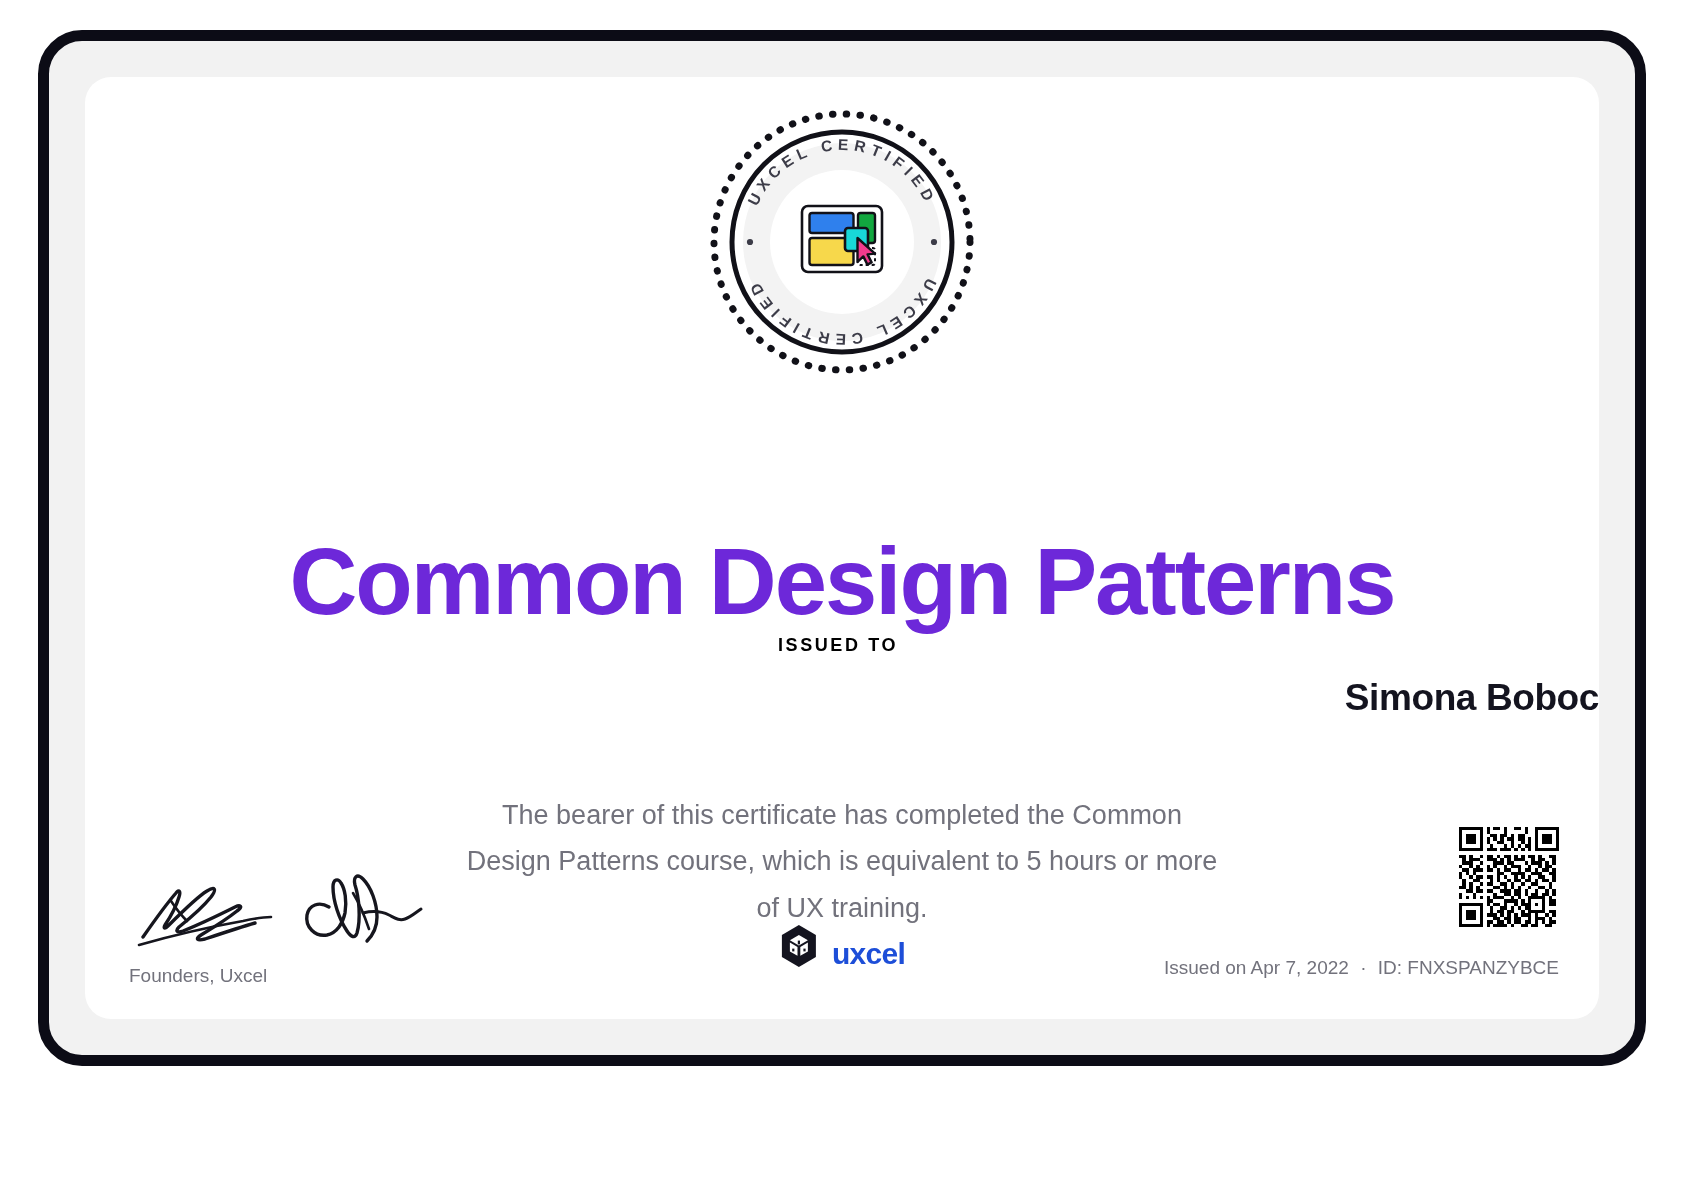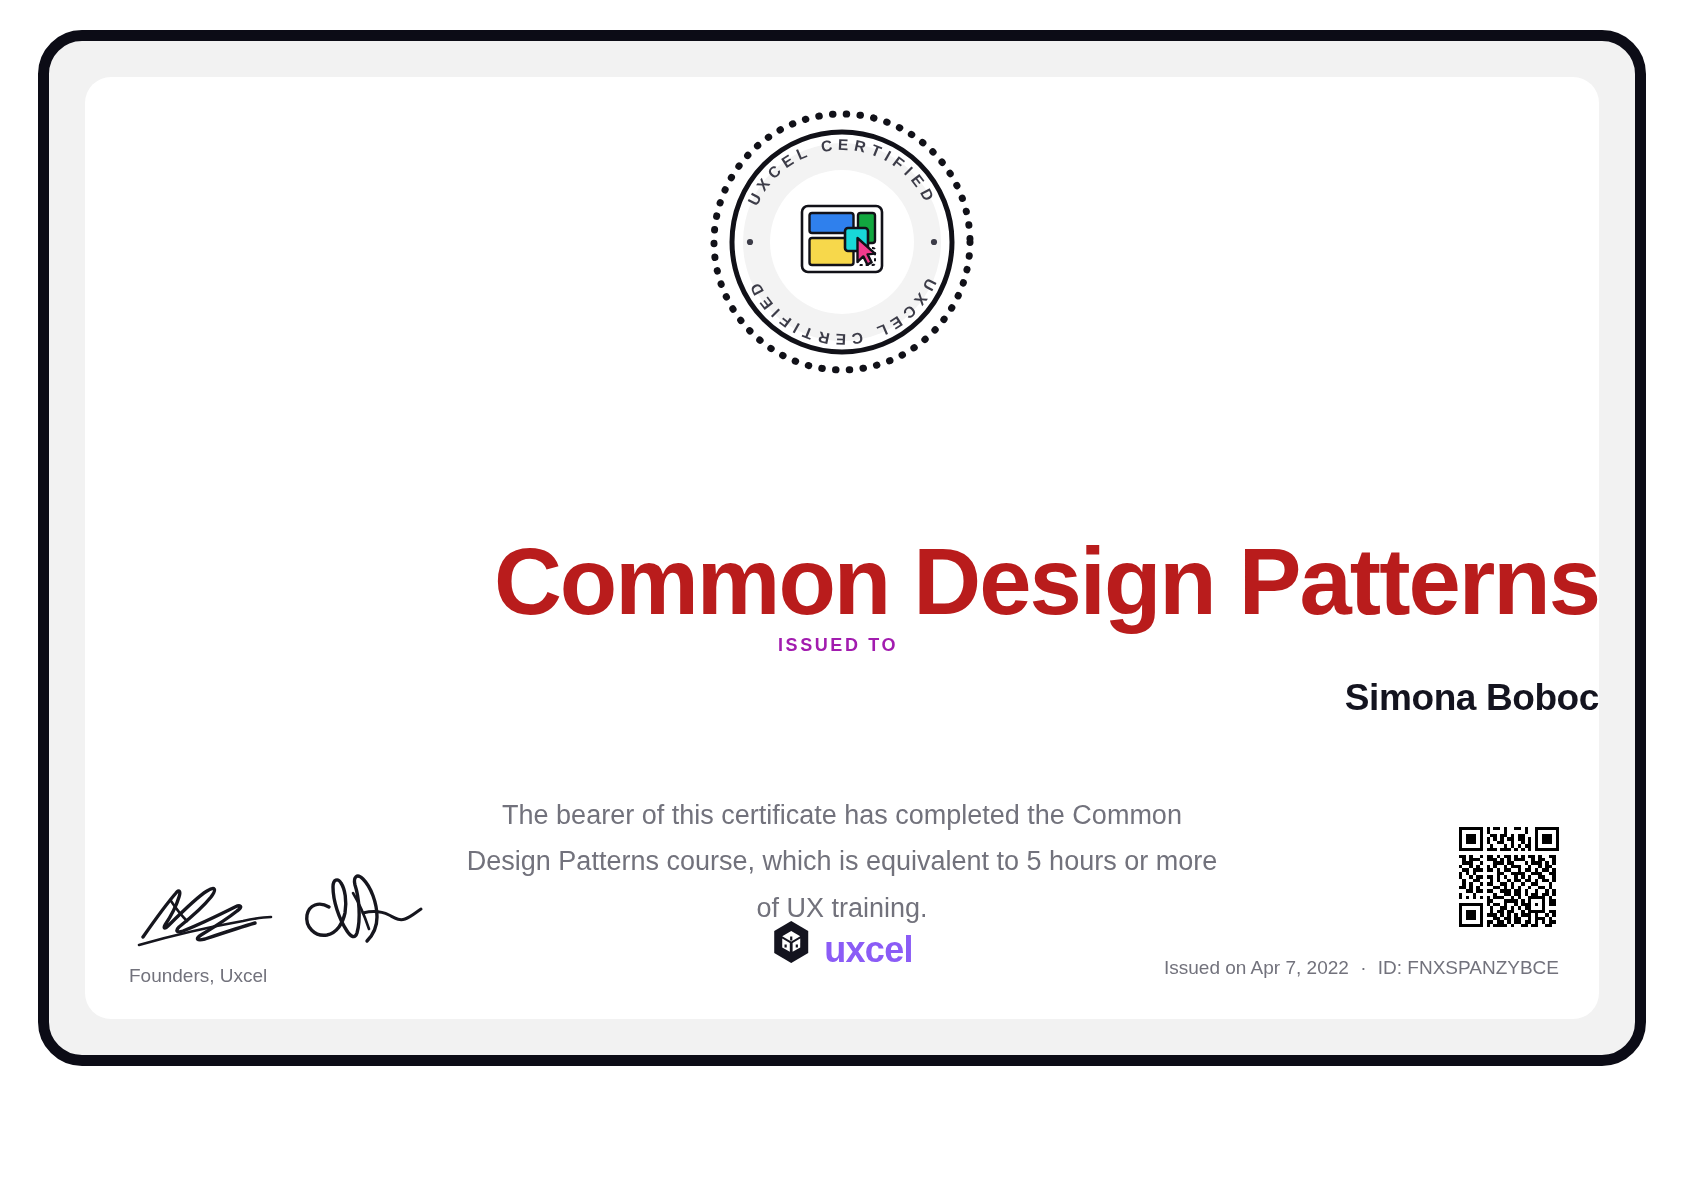--- a/index.html
+++ b/index.html
@@ -56,36 +56,36 @@
     text-align: center;
     font-size: 19px;
     font-weight: 700;
     letter-spacing: 3.1px;
     color: #6b6b76;
   }
   .cert-title {
     position: absolute;
     left: 0; right: 0;
     top: 392px;
-    text-align: right;
+    text-align: center;
     font-size: 94px;
     line-height: 1.06;
     font-weight: 700;
     letter-spacing: -2px;
-    color: #b91c1c;
+    color: #6d28d9;
   }
   .issued-to-label {
     position: absolute;
     left: 0; right: 8px;
     top: 558px;
     text-align: center;
     font-size: 18px;
     font-weight: 600;
     letter-spacing: 2.6px;
-    color: #a21caf;
+    color: #000000;
   }
   .recipient-name {
     position: absolute;
     left: 0; right: 0;
     top: 600px;
     text-align: right;
     font-size: 37px;
     font-weight: 700;
     letter-spacing: -0.4px;
     color: #14141f;
@@ -128,24 +128,24 @@
     position: absolute;
     left: 50%;
     transform: translateX(-50%);
     bottom: 48px;
     display: flex;
     align-items: center;
     gap: 13px;
   }
   .logo-mark { display: block; }
   .logo-word {
-    font-size: 36px;
+    font-size: 30px;
     font-weight: 700;
     letter-spacing: -0.7px;
-    color: #8b5cf6;
+    color: #1d4ed8;
     margin-top: 16px;
   }
 
   .footer-right {
     position: absolute;
     right: 40px;
     bottom: 40px;
     text-align: right;
   }
   .qr-box {

